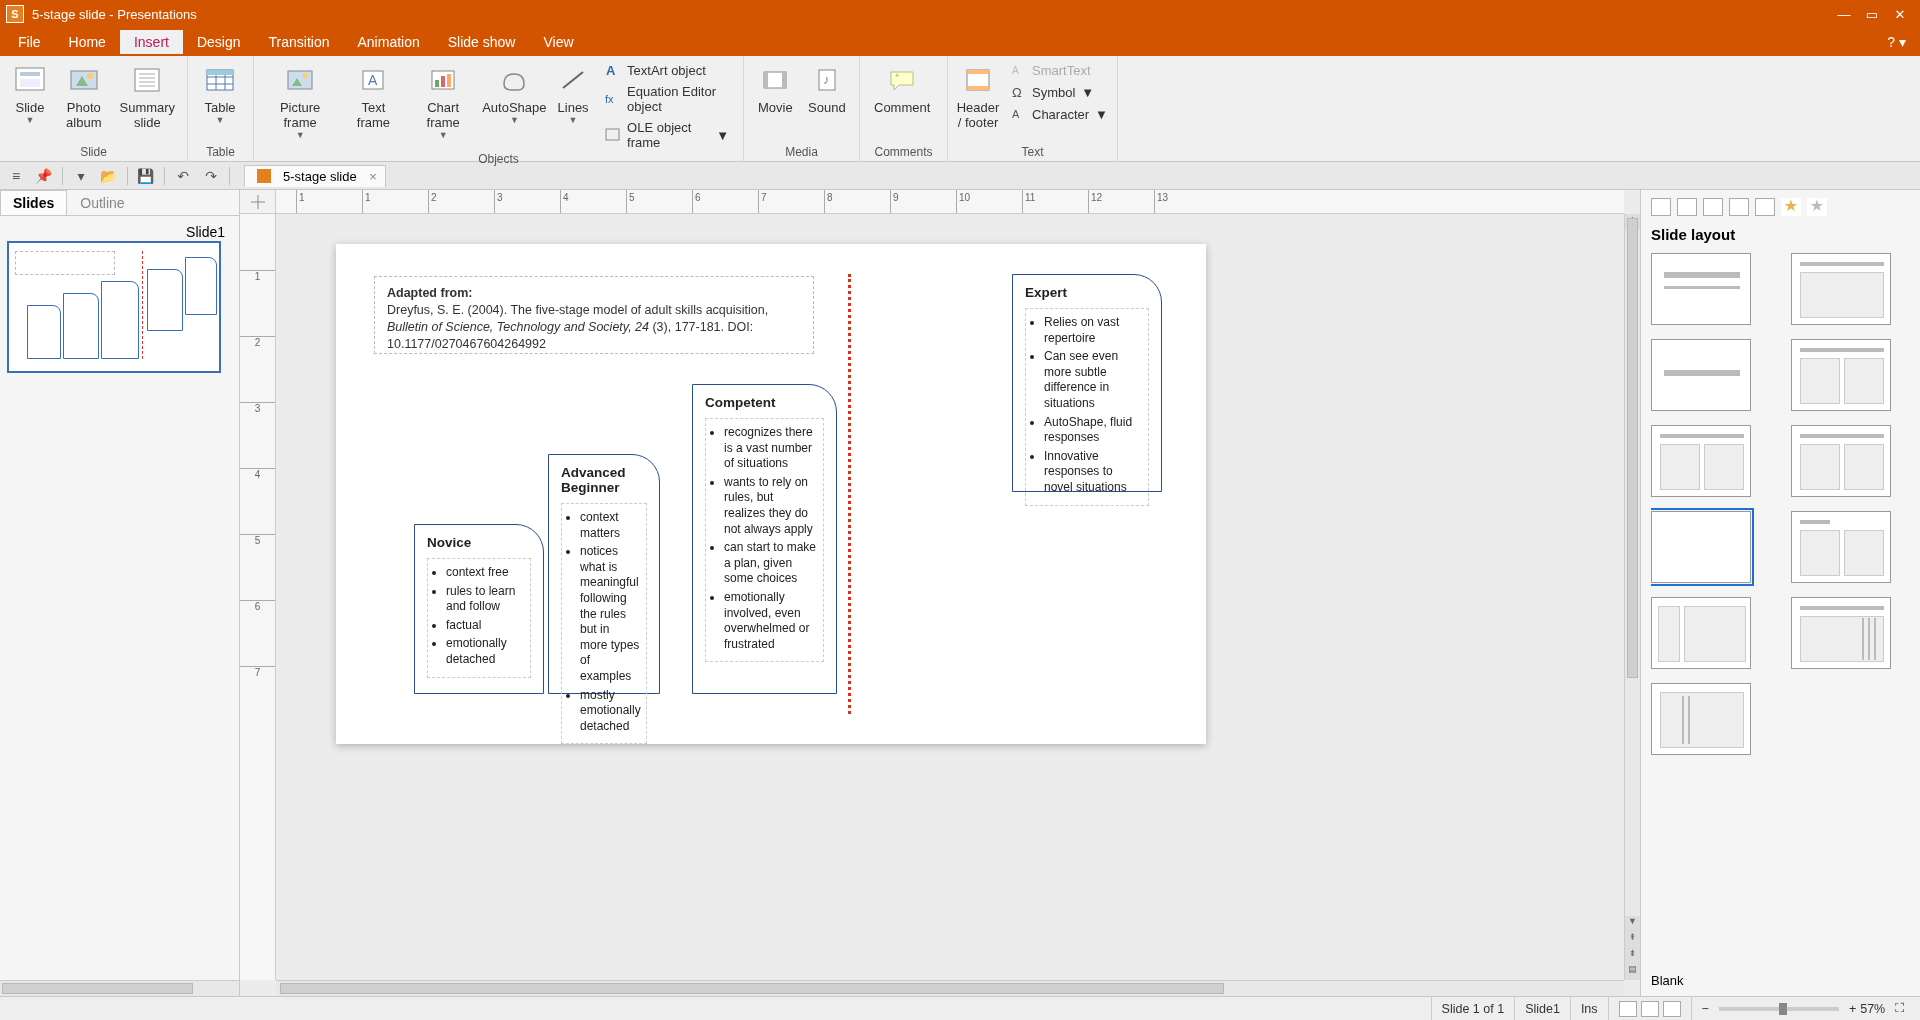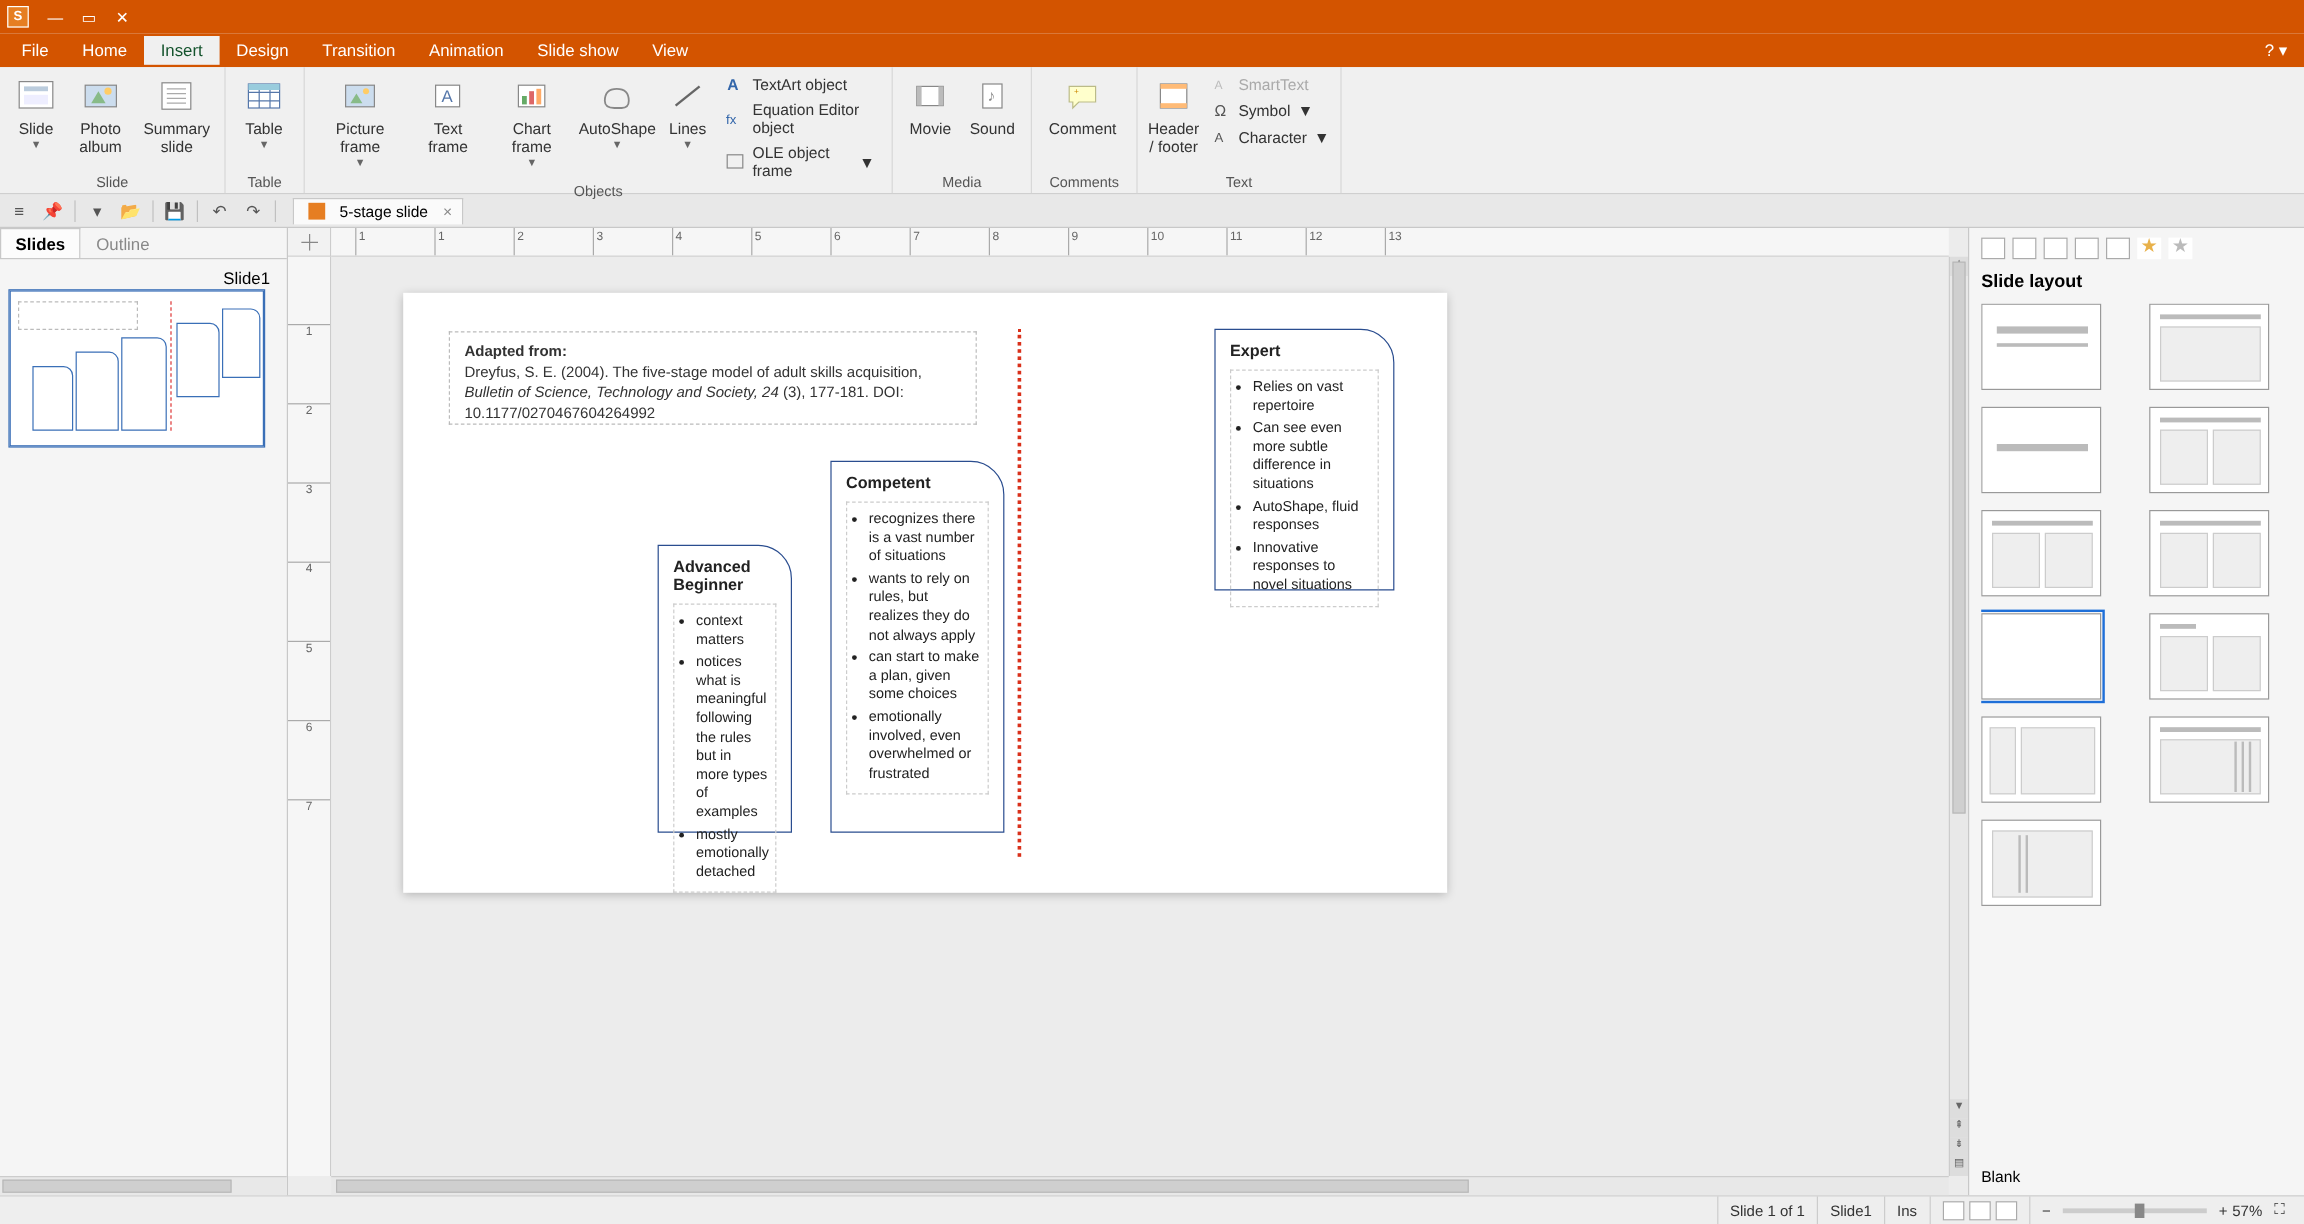--- a/index.html
+++ b/index.html
@@ -7,21 +7,21 @@
 
 
 .titlebar { height: 28px; background: #d35400; color: #fff; display: flex; align-items: center; padding: 0 6px; font-size: 13px; }
 .titlebar .app-icon { width: 18px; height: 18px; background: #e67e22; border: 1px solid #fff; display: flex; align-items: center; justify-content: center; font-size: 11px; font-weight: bold; margin-right: 8px; }
 .titlebar .title-text { flex: 1; }
 .titlebar .win-btn { width: 28px; text-align: center; cursor: pointer; font-size: 13px; }
 
 
 .menubar { height: 28px; background: #d35400; display: flex; align-items: center; padding: 0 4px; font-size: 14px; }
 .menubar .menu-item { padding: 4px 14px; color: #fff; cursor: pointer; }
-.menubar .menu-item.active { background: #f0f0f0; color: #14532d; }
+.menubar .menu-item.active { background: #f0f0f0; color: #be185d; }
 .menubar .help { margin-left: auto; color: #fff; padding: 4px 10px; cursor: pointer; }
 
 
 .ribbon { height: 106px; background: #f0f0f0; border-bottom: 1px solid #c8c8c8; display: flex; }
 .ribbon-group { border-right: 1px solid #d8d8d8; display: flex; flex-direction: column; }
 .ribbon-group .items { flex: 1; display: flex; align-items: flex-start; padding: 4px 6px 0 6px; }
 .ribbon-group .group-label { text-align: center; font-size: 12px; color: #555; padding-bottom: 2px; }
 .ribbon-btn { display: flex; flex-direction: column; align-items: center; justify-content: flex-start; padding: 2px 8px; cursor: pointer; text-align: center; font-size: 13px; color: #333; min-width: 48px; }
 .ribbon-btn.disabled { color: #aaa; }
 .ribbon-btn .icon-box { width: 36px; height: 36px; display: flex; align-items: center; justify-content: center; margin-bottom: 2px; }
@@ -106,20 +106,21 @@
 .left-hscroll { height:16px; background:#e8e8e8; border-top:1px solid #ccc; position:relative; }
 .left-hscroll .lthumb { position:absolute; top:2px; bottom:2px; left:2px; width:80%; background:#cfcfcf; border:1px solid #b8b8b8; }
 
 svg { display:block; }
 </style>
 </head>
 <body>
 
 <div class="titlebar">
   <div class="app-icon">S</div>
+  <div class="title-text">5-stage slide - Presentations</div>
   <div class="win-btn">—</div>
   <div class="win-btn">▭</div>
   <div class="win-btn">✕</div>
 </div>
 
 <div class="menubar">
   <div class="menu-item">File</div>
   <div class="menu-item">Home</div>
   <div class="menu-item active">Insert</div>
   <div class="menu-item">Design</div>
@@ -471,20 +472,29 @@
       <div class="slide-page">
 
         <div class="ref-box" style="left:38px; top:32px; width:440px; height:78px">
           <div class="ref-title">Adapted from:</div>
           <div><span>Dreyfus, S. E. (2004).  The five-stage model of adult skills acquisition,</span></div>
           <div><span class="ref-journal">Bulletin of Science, Technology and Society, 24</span><span> (3), 177-181. DOI: 10.1177/0270467604264992</span></div>
         </div>
 
         <div class="red-divider" style="left:512px; top:30px; height:440px; border-left:3px dotted #d9301a"></div>
 
+        <div class="stage-box" style="left:78px; top:280px; width:130px; height:170px">
+          <div class="stage-title">Novice</div>
+          <ul>
+            <li>context free</li>
+            <li>rules to learn and follow</li>
+            <li>factual</li>
+            <li>emotionally detached</li>
+          </ul>
+        </div>
 
         <div class="stage-box" style="left:212px; top:210px; width:112px; height:240px">
           <div class="stage-title">Advanced Beginner</div>
           <ul>
             <li>context matters</li>
             <li>notices what is meaningful following the rules but in more types of examples</li>
             <li>mostly emotionally detached</li>
           </ul>
         </div>
 

